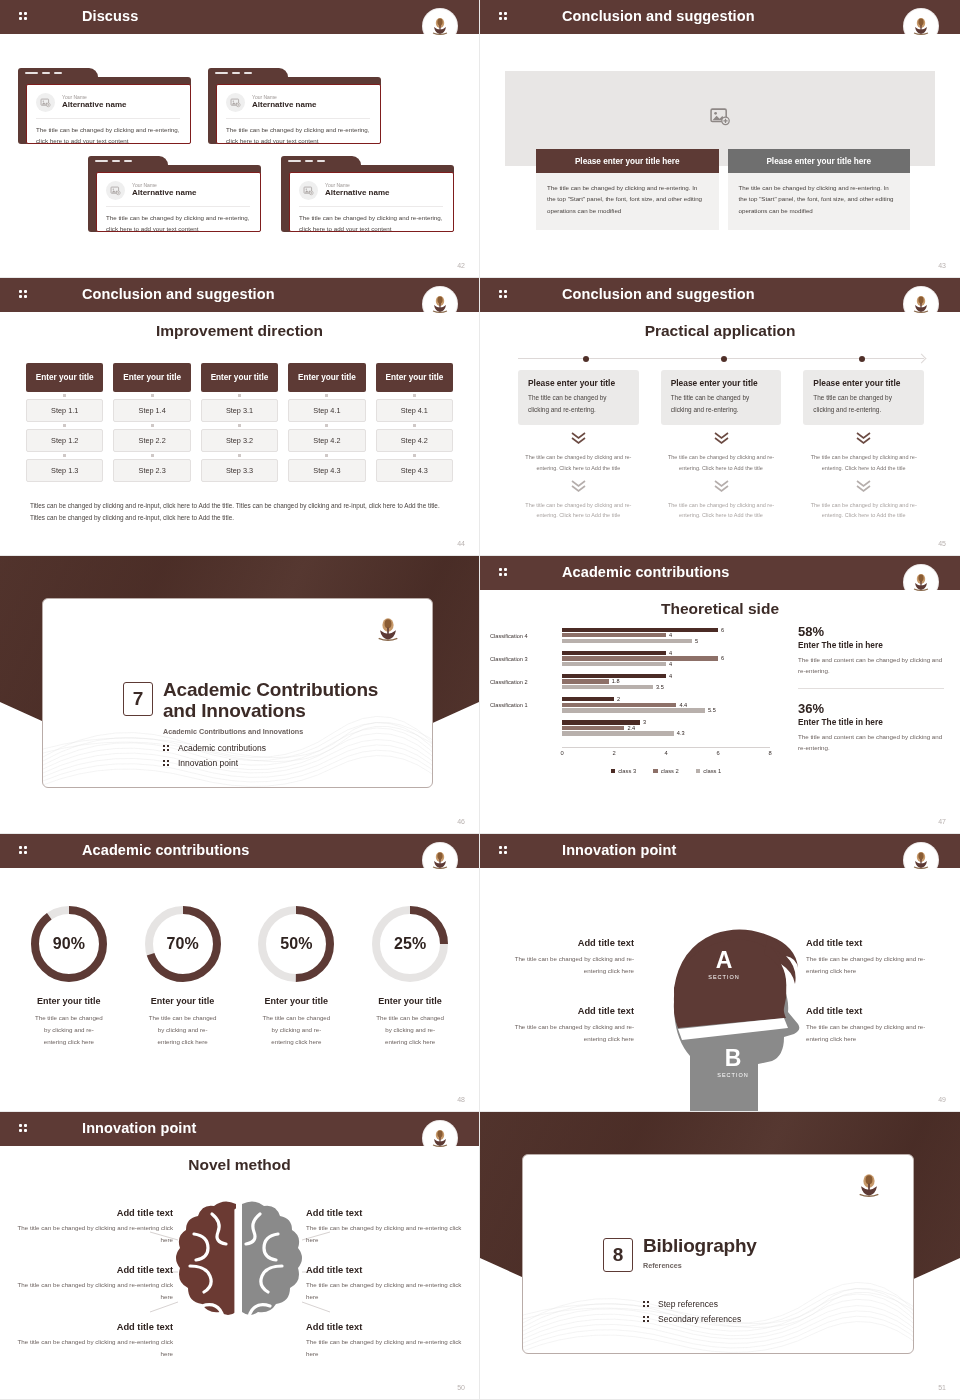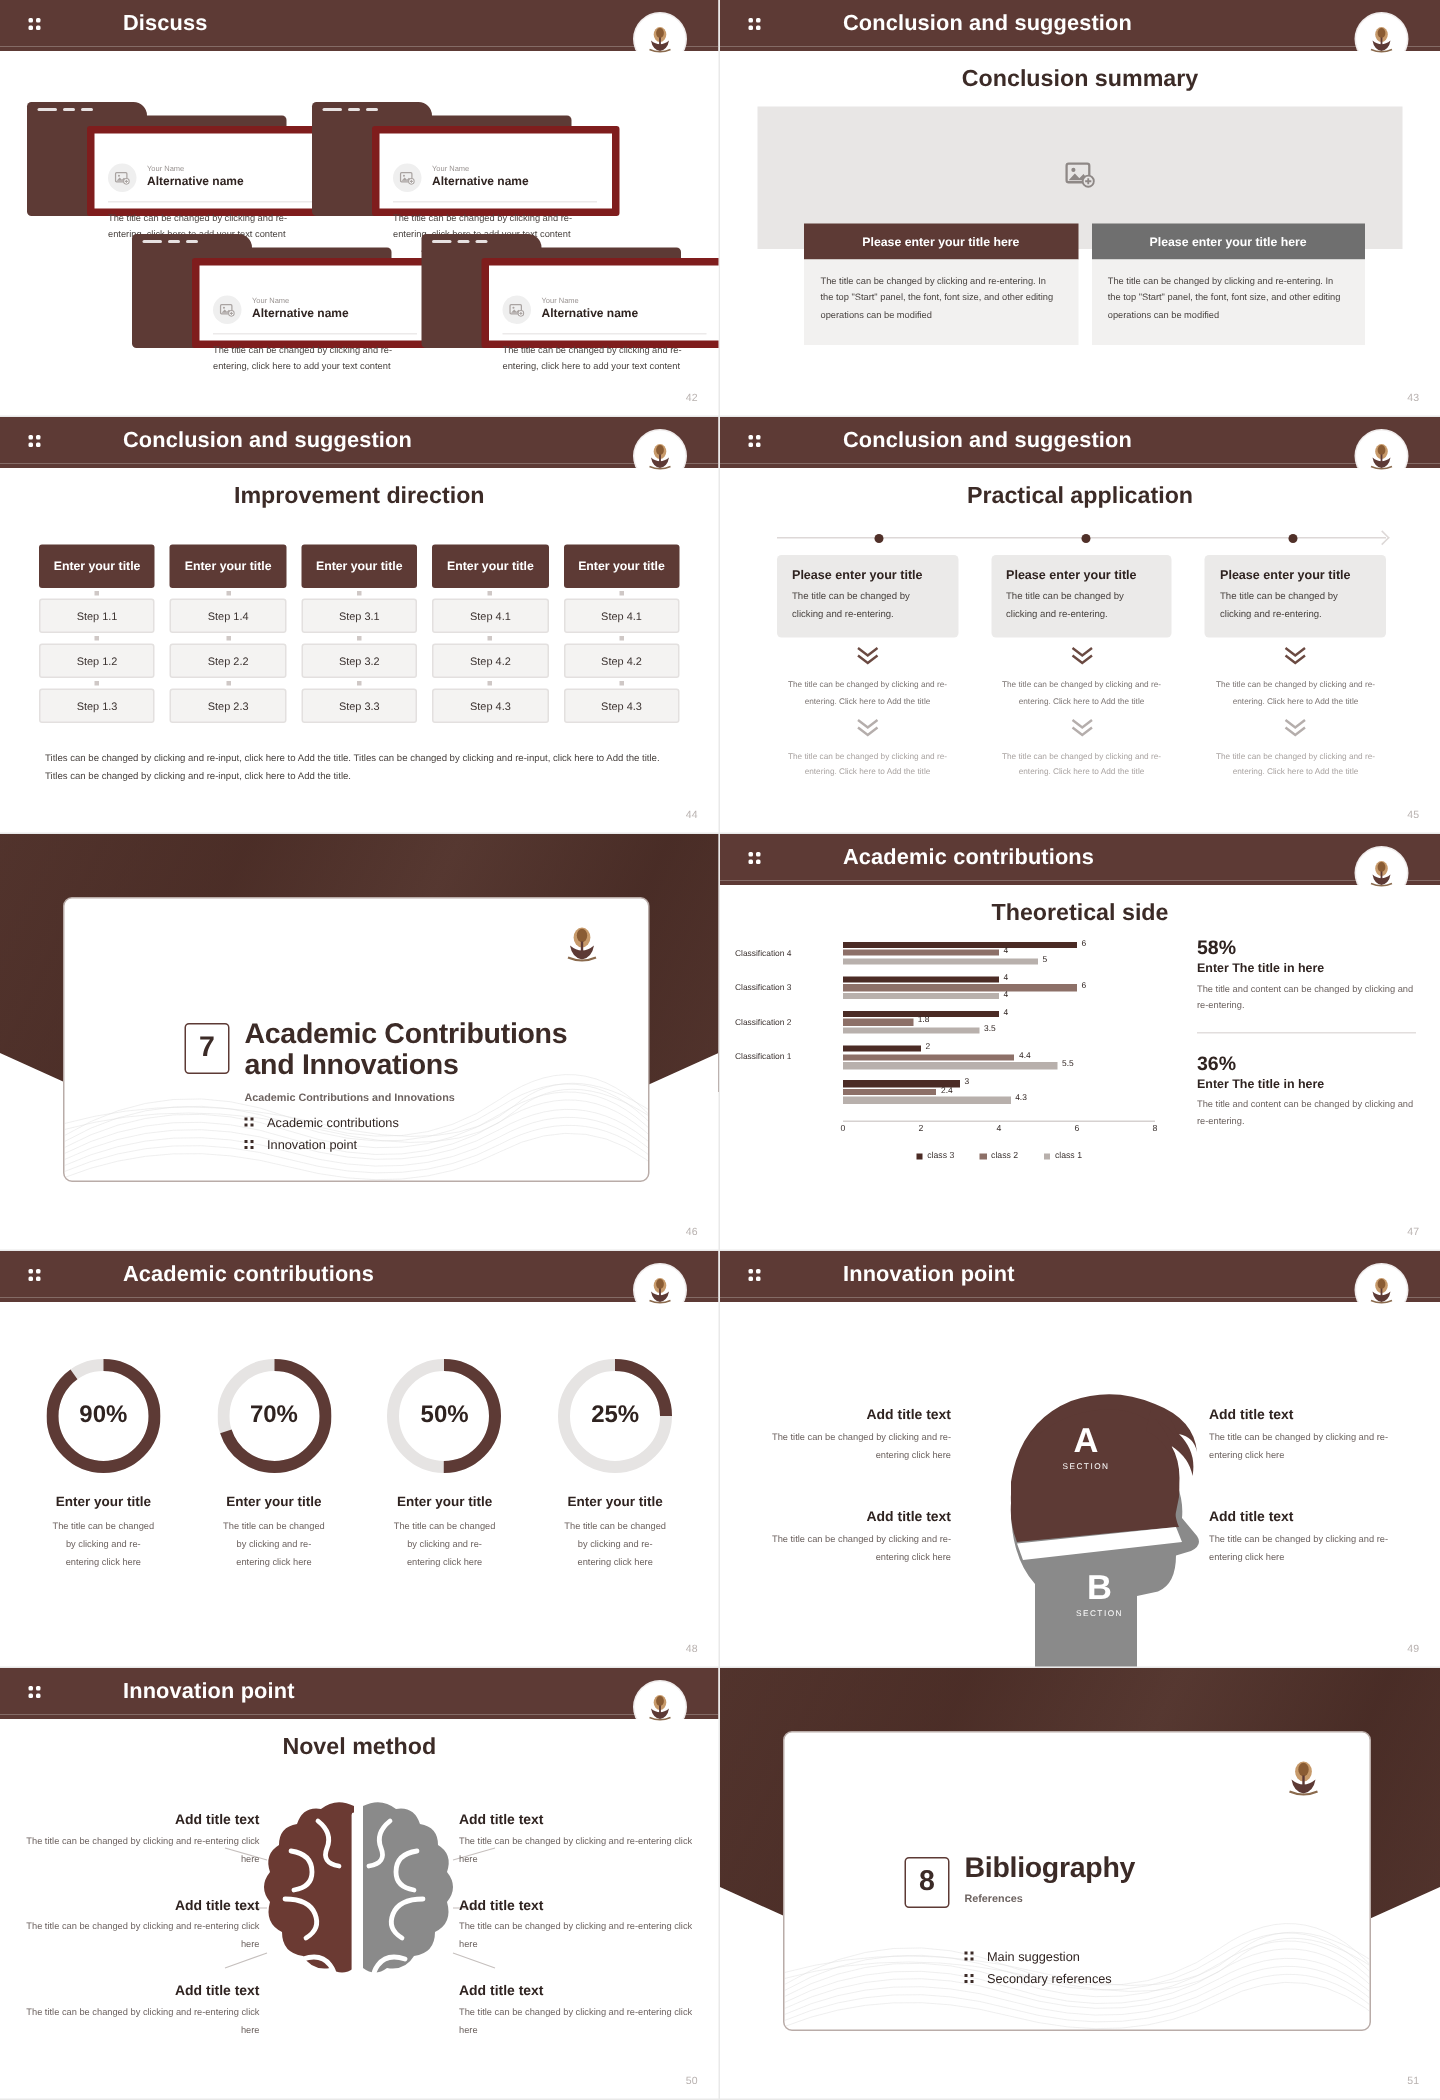--- a/index.html
+++ b/index.html
@@ -85,23 +85,22 @@
   .folder .tab i:nth-child(2){ left:24px; width:8px; }
   .folder .tab i:nth-child(3){ left:36px; width:8px; }
   .folder .body {
     position: absolute; left: 0; top: 9px;
     width: 100%; height: calc(100% - 9px);
     background: #5d3a35; border-radius: 3px;
   }
   .folder .sheet {
     position: absolute; left: 8px; top: 16px;
     width: calc(100% - 8px); height: calc(100% - 16px);
-    background: #fff; border: 5px solid #7f1d1d; border-radius: 2px;
-    padding: 20px 10px 0 9px;
-    margin-left: 32px;
+    background: #fff; border: 1px solid #7f1d1d; border-radius: 2px;
+    padding: 8px 10px 0 9px;
   }
   .f-top { display: flex; align-items: center; gap: 7px; padding-bottom: 6px; border-bottom: 1px solid #eceaea;}
   .img-ic {
     width: 19px; height: 19px; border-radius: 50%; background: #efefef;
     display:flex; align-items:center; justify-content:center; flex:none;
   }
   .f-name-sm { font-size: 5px; color: #9b9593; line-height: 1.2; }
   .f-name-lg { font-size: 8px; font-weight: bold; color: #2f2320; line-height: 1.3; }
   .f-desc { font-size: 6.2px; color: #4a4441; line-height: 1.75; padding-top: 6px; }
 
@@ -375,21 +374,20 @@
     </div>
     <div class="logo">
       <svg width="24" height="24" viewBox="0 0 24 24">
           <ellipse cx="12" cy="9" rx="4.2" ry="5" fill="#c79a6b"></ellipse>
           <ellipse cx="12" cy="8" rx="2.6" ry="3.4" fill="#8a5c34"></ellipse>
           <path d="M6 13 Q12 18 18 13 Q17 19 12 20 Q7 19 6 13Z" fill="#5d3a35"></path>
           <rect x="11.4" y="11" width="1.2" height="7" fill="#5d3a35"></rect>
           <path d="M5 19 Q12 22 19 19" stroke="#8a6a4d" stroke-width="1.1" fill="none"></path>
         </svg>
     </div>
-    <div class="slide-title">Conclusion summary</div>
 
     <div class="cs-panel">
       <span class="cs-ph">
         <svg width="22" height="22" viewBox="0 0 16 16">
             <rect x="1.5" y="3" width="11" height="9" rx="1" fill="none" stroke="#8e8886" stroke-width="1.1"></rect>
             <circle cx="4.8" cy="6" r="1" fill="#8e8886"></circle>
             <path d="M2.5 11l3-3.2 2.2 2.2 2-2 2.3 3z" fill="#8e8886"></path>
             <circle cx="12" cy="11.5" r="2.7" fill="#e8e6e5" stroke="#8e8886" stroke-width=".9"></circle>
             <path d="M12 10v3M10.5 11.5h3" stroke="#8e8886" stroke-width=".9"></path>
           </svg>
@@ -969,21 +967,21 @@
         <h2>References</h2>
       </div>
       <div class="div-list">
         <div class="div-li">
           <span class="bi">
               <i></i>
               <i></i>
               <i></i>
               <i></i>
             </span>
-          <span>Main suggestion</span>
+          <span>Step references</span>
         </div>
         <div class="div-li">
           <span class="bi">
               <i></i>
               <i></i>
               <i></i>
               <i></i>
             </span>
           <span>Secondary references</span>
         </div>

